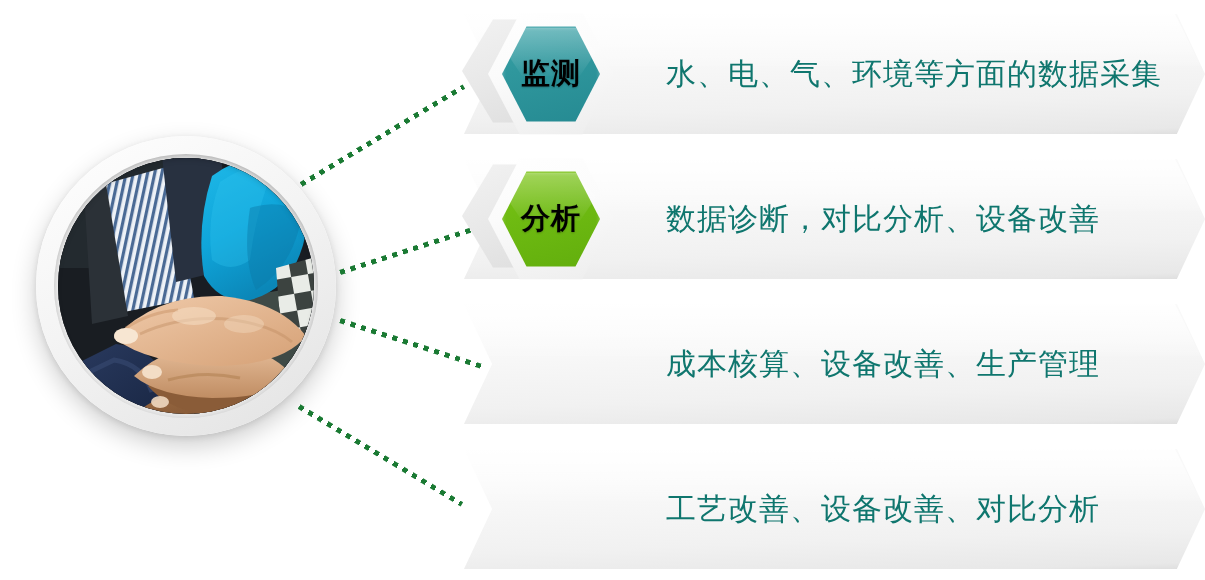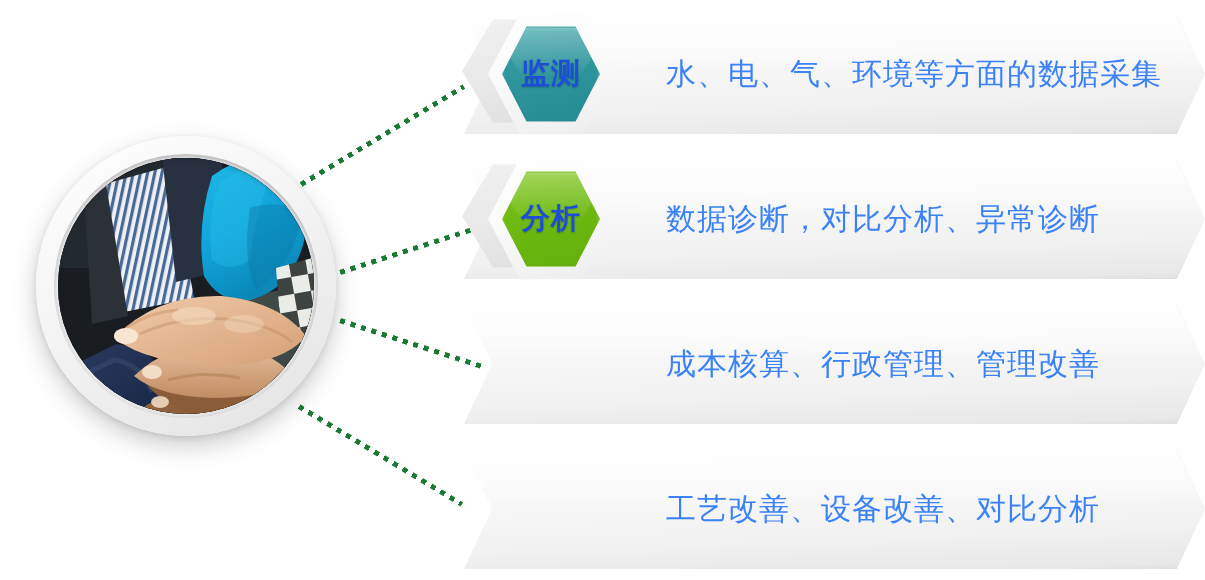--- a/index.html
+++ b/index.html
@@ -116,21 +116,21 @@
   }
   .banner-text {
     position: absolute;
     left: 204px;
     top: 0;
     height: 128px;
     display: flex;
     align-items: center;
     font-size: 30px;
     letter-spacing: 1px;
-    color: #3b82f6;
+    color: #0f766e;
     white-space: nowrap;
   }
 
   
   .badge {
     position: absolute;
     left: 0px;
     top: 0px;
     width: 168px;
     height: 128px;
@@ -186,21 +186,21 @@
     position: absolute;
     left: 40px;
     top: 15px;
     width: 98px;
     height: 98px;
     display: flex;
     align-items: center;
     justify-content: center;
     font-size: 29px;
     font-weight: bold;
-    color: #1d4ed8;
+    color: #000000;
     letter-spacing: 1px;
     text-shadow: 0 1px 2px rgba(0,0,0,0.22);
   }
 </style>
 </head>
 <body>
 
 <div id="photo-circle">
   <div id="photo-clip">
     <svg id="photo-art" viewBox="0 0 290 286" preserveAspectRatio="xMidYMid slice">
@@ -312,34 +312,34 @@
       <div class="hex hex-frame"></div>
       <div class="hex hex-core teal"></div>
       <div class="hex hex-gloss"></div>
       <div class="badge-label">监测</div>
     </div>
   </div>
 
   <div class="row" style="top:155px;">
     <div class="banner"></div>
     <div class="banner-hi"></div>
-    <div class="banner-text">数据诊断，对比分析、异常诊断</div>
+    <div class="banner-text">数据诊断，对比分析、设备改善</div>
     <div class="badge">
       <div class="hex hex-ghost"></div>
       <div class="hex hex-frame"></div>
       <div class="hex hex-core green"></div>
       <div class="hex hex-gloss"></div>
       <div class="badge-label">分析</div>
     </div>
   </div>
 
   <div class="row" style="top:300px;">
     <div class="banner"></div>
     <div class="banner-hi"></div>
-    <div class="banner-text">成本核算、行政管理、管理改善</div>
+    <div class="banner-text">成本核算、设备改善、生产管理</div>
   </div>
 
   <div class="row" style="top:445px;">
     <div class="banner"></div>
     <div class="banner-hi"></div>
     <div class="banner-text">工艺改善、设备改善、对比分析</div>
   </div>
 
 </div>
 

